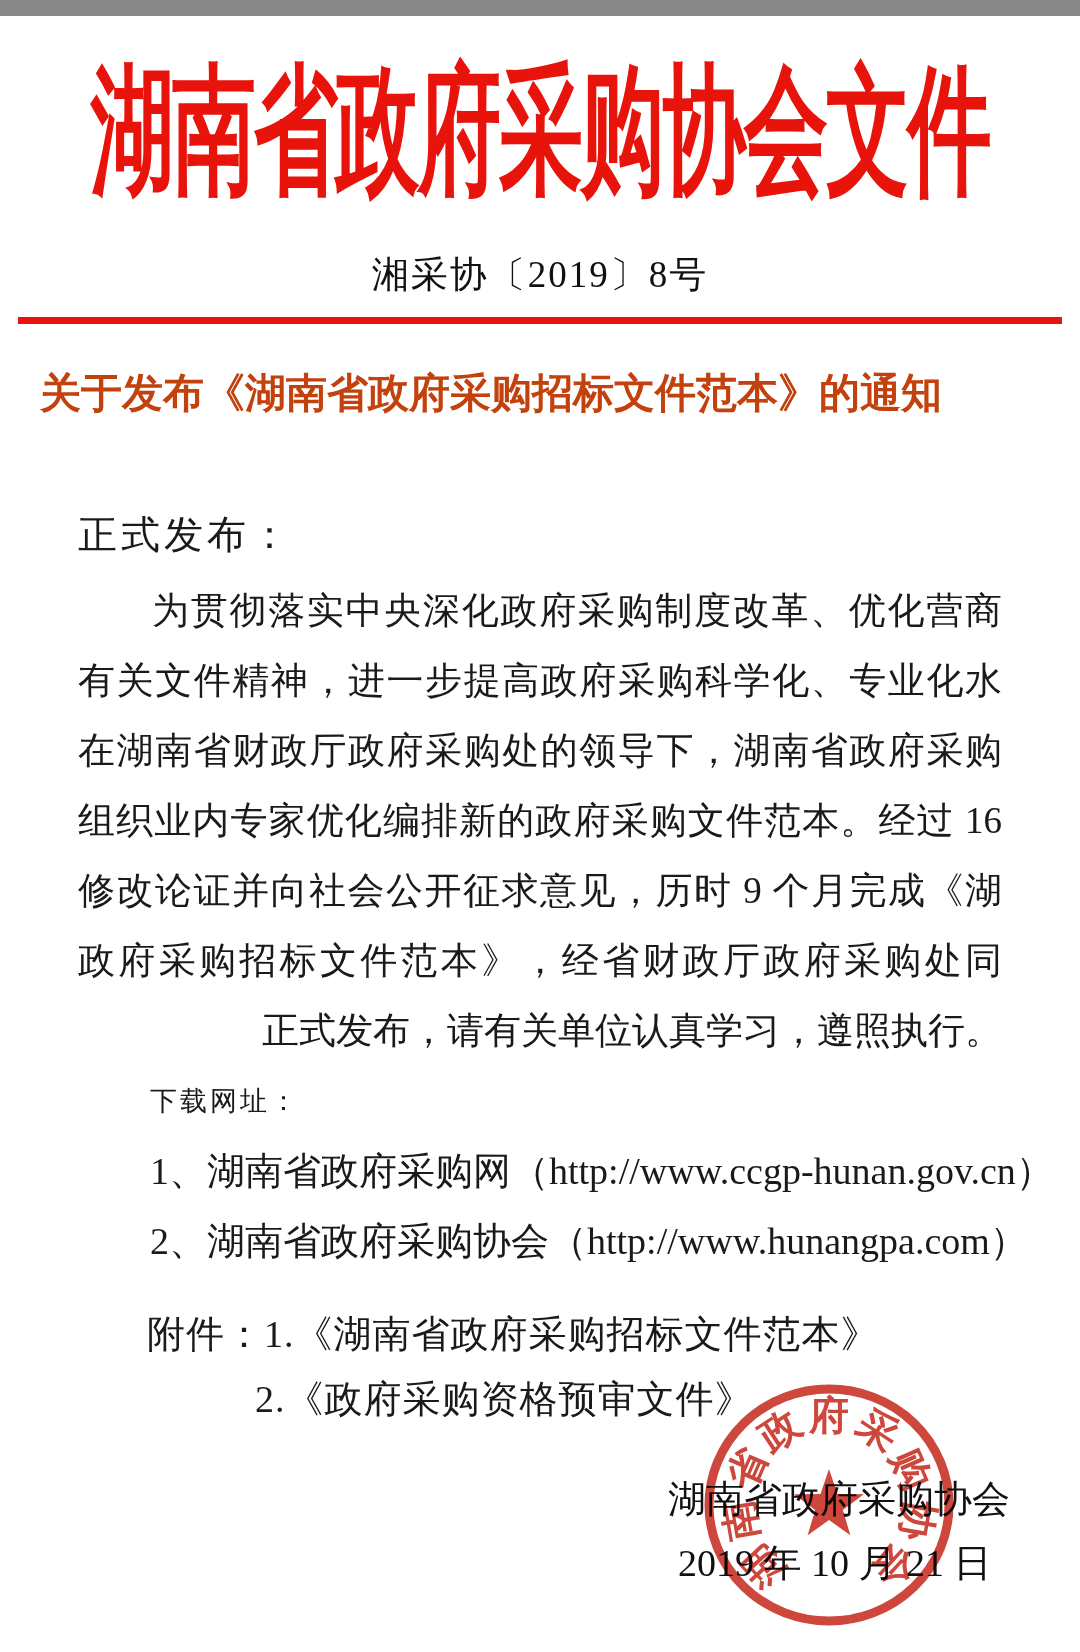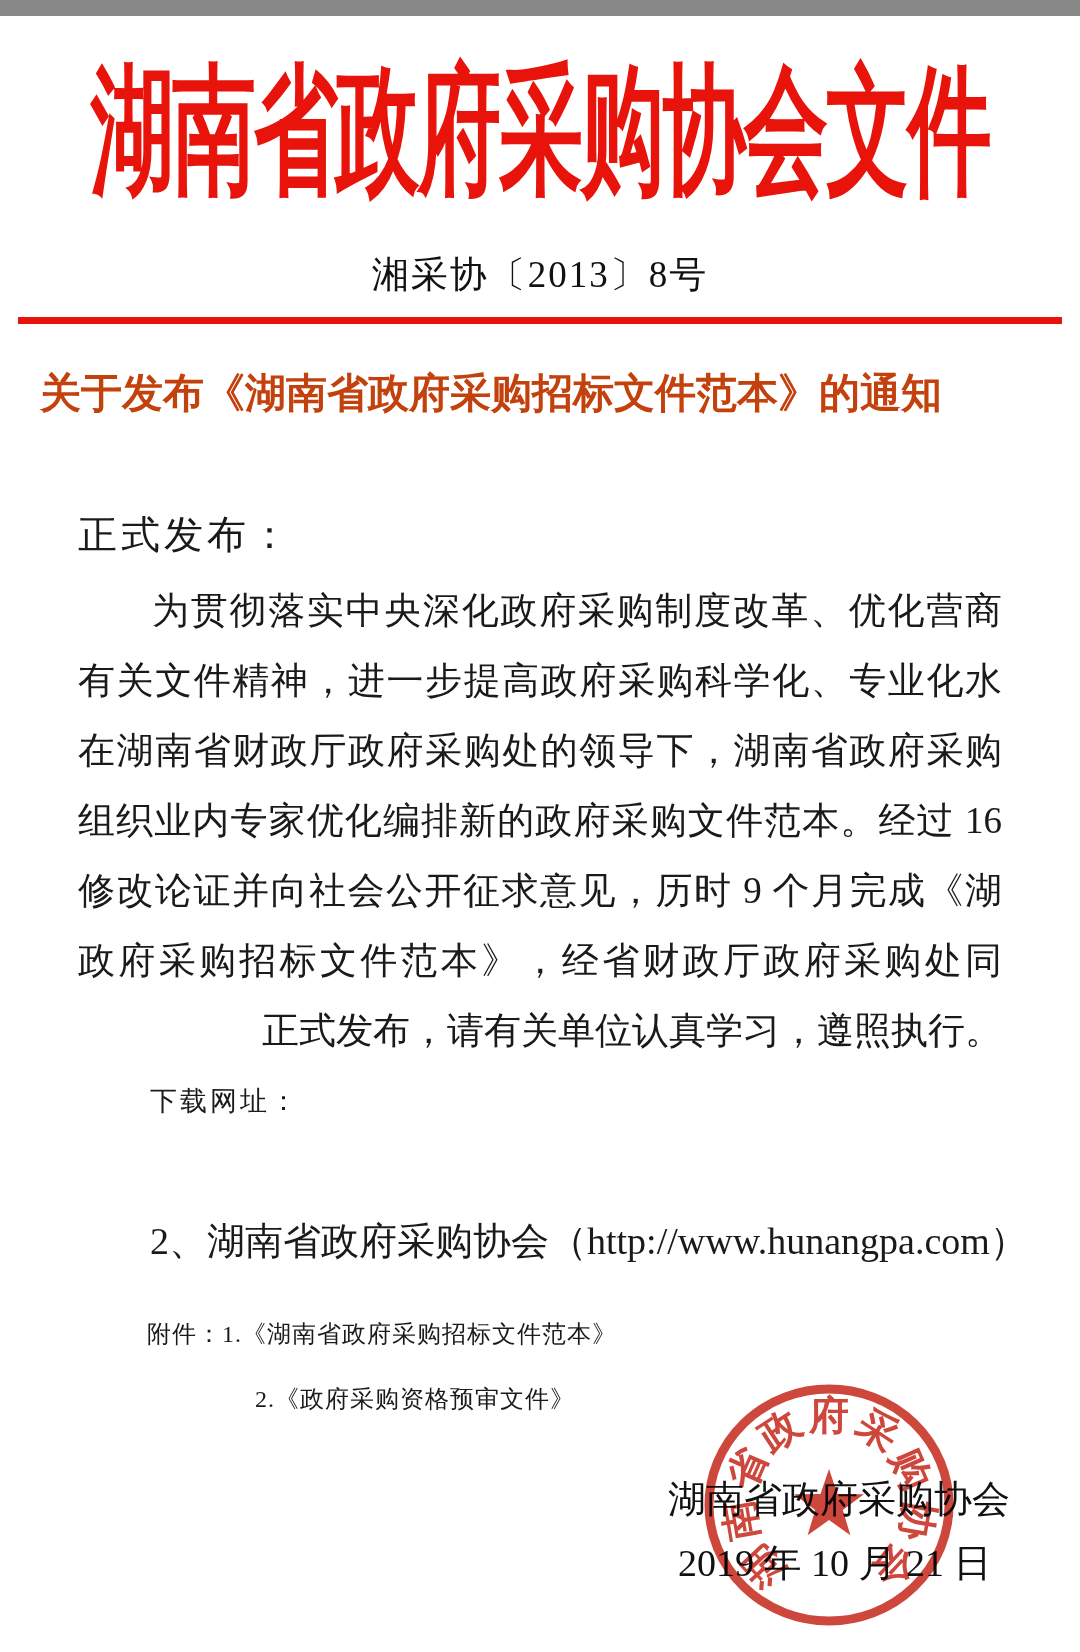--- a/index.html
+++ b/index.html
@@ -62,21 +62,21 @@
     font-size:27px;letter-spacing:3px;
   }
   .dl-item{
     position:absolute;left:150px;height:70px;line-height:70px;
     font-size:38px;white-space:nowrap;
   }
   #dl-item-1{top:1120px;}
   #dl-item-2{top:1190px;text-align:center;}
   .attach-line{
     position:absolute;height:70px;line-height:70px;
-    font-size:24px;white-space:nowrap;letter-spacing:1px;text-align:right;
+    font-size:38px;white-space:nowrap;letter-spacing:1px;text-align:right;
   }
   #attach-1{top:1283px;left:147px;}
   #attach-2{top:1348px;left:255px;}
   
   .sig-org{
     position:absolute;top:1458px;left:668px;
     font-size:38px;letter-spacing:0px;white-space:nowrap;color:#111;
   }
   .sig-date{
     position:absolute;top:1522px;left:678px;
@@ -92,38 +92,39 @@
     font-family:"Liberation Serif","DejaVu Serif",serif;
     font-weight:bold;font-size:40px;fill:#c9372b;
   }
 </style>
 </head>
 <body>
 
 <div class="page">
 
   <div class="org-title">湖南省政府采购协会文件</div>
-  <div class="doc-number">湘采协〔2013〕8号</div>
+  <div class="doc-number">湘采协〔2019〕8号</div>
   <div class="red-line"></div>
 
   <div class="doc-title">关于发布《湖南省政府采购招标文件范本》的通知</div>
 
   <div class="salutation">正式发布：</div>
 
   <div class="body-lines">
     <div class="bline just indent">为贯彻落实中央深化政府采购制度改革、优化营商环境</div>
     <div class="bline just">有关文件精神，进一步提高政府采购科学化、专业化水平，</div>
     <div class="bline just">在湖南省财政厅政府采购处的领导下，湖南省政府采购协会</div>
     <div class="bline just">组织业内专家优化编排新的政府采购文件范本。经过 16 轮</div>
     <div class="bline just">修改论证并向社会公开征求意见，历时 9 个月完成《湖南省</div>
     <div class="bline just">政府采购招标文件范本》，经省财政厅政府采购处同意，现</div>
     <div class="bline">正式发布，请有关单位认真学习，遵照执行。</div>
   </div>
 
   <div class="download-label">下载网址：</div>
+  <div class="dl-item" id="dl-item-1">1、湖南省政府采购网（http://www.ccgp-hunan.gov.cn）</div>
   <div class="dl-item" id="dl-item-2">2、湖南省政府采购协会（http://www.hunangpa.com）</div>
 
   <div class="attach-line" id="attach-1">附件：1.《湖南省政府采购招标文件范本》</div>
   <div class="attach-line" id="attach-2">2.《政府采购资格预审文件》</div>
 
   <div class="sig-org">湖南省政府采购协会</div>
   <div class="sig-date">2019 年 10 月 21 日</div>
 
   <div class="seal">
     <svg viewBox="0 0 258 250" preserveAspectRatio="none">

